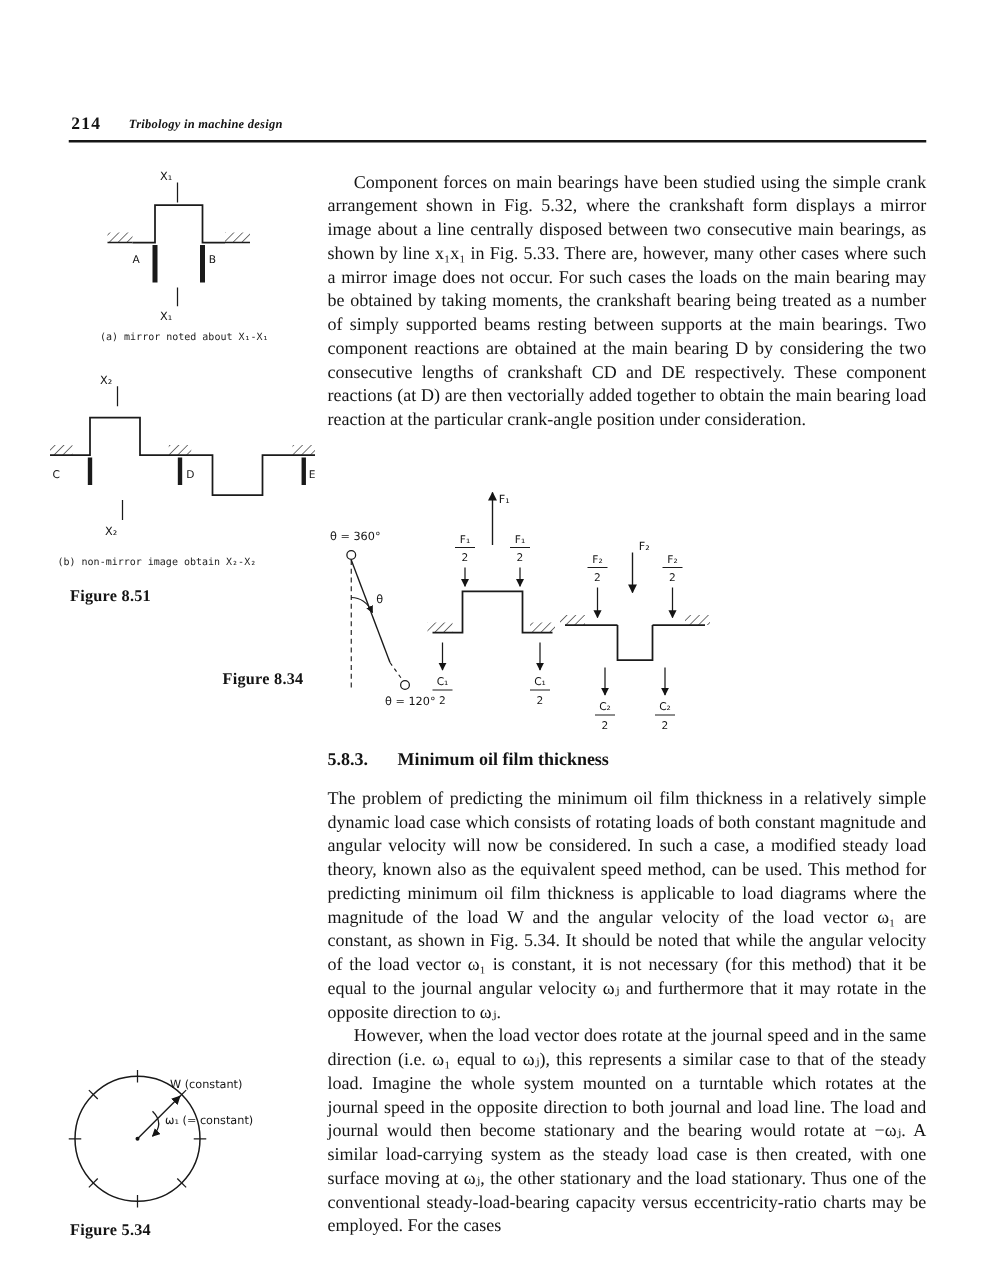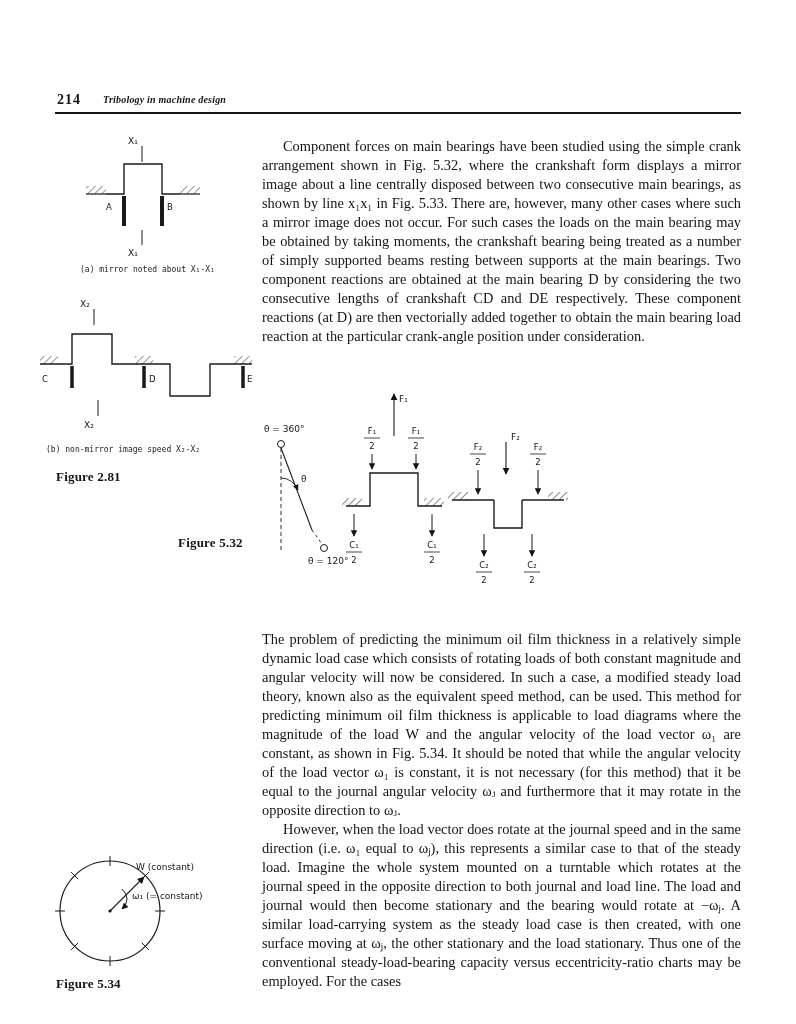--- a/index.html
+++ b/index.html
@@ -7,21 +7,21 @@
   .page { position:relative; width:796px; height:1024px; background:#ffffff; overflow:hidden;
           font-family:"Liberation Serif","DejaVu Serif",serif; color:#141414;margin-top:46px; }
   .abs { position:absolute; }
   .page-num { left:57px; top:46px; font-size:14px; font-weight:bold; letter-spacing:1px; }
   .book-title { left:103px; top:48px; font-size:10px; font-style:italic; font-weight:bold; letter-spacing:0.2px; }
   .rule { left:55px; top:66px; width:686px; height:2px; background:#161616; }
   .bodycol { left:262px; width:479px; font-size:14.4px; line-height:19px; text-align:justify; }
   .bodycol p { margin:0; }
   #para1 { top:91px; }
   #para23 { top:584px; }
-  .para-indent { text-indent:21px;font-family:Liberation Serif, serif; }
+  .para-indent { text-indent:21px; }
   .sec-head { left:262px; top:554px; font-size:14.4px; font-weight:bold; }
   .sec-head .num { display:inline-block; width:56px; }
   .figlabel { font-weight:bold; font-size:13px; letter-spacing:0.2px; }
   .figcap { font-family:"DejaVu Sans Mono","Liberation Mono",monospace; font-size:8px; color:#222; white-space:nowrap; }
   svg text { font-family:"DejaVu Sans","Liberation Sans",sans-serif; fill:#141414; }
 </style>
 </head>
 <body>
 
 <div class="page">
@@ -70,23 +70,23 @@
       <line x1="58" y1="104" x2="58" y2="120" stroke-width="1"></line>
     </g>
     <rect x="0" y="60" width="18" height="8" fill="url(#pb)"></rect>
     <rect x="95" y="60" width="18" height="8" fill="url(#pb)"></rect>
     <rect x="194" y="60" width="18" height="8" fill="url(#pb)"></rect>
     <text x="2" y="86" font-size="8.5">C</text>
     <text x="109" y="86" font-size="8.5">D</text>
     <text x="207" y="86" font-size="8.5">E</text>
     <text x="44" y="132" font-size="9">X₂</text>
   </svg>
-  <div class="abs figcap" style="left:46px; top:399px;">(b)  non-mirror image speed X₂-X₂</div>
+  <div class="abs figcap" style="left:46px; top:399px;">(b)  non-mirror image obtain X₂-X₂</div>
 
-  <div class="abs figlabel" style="left:56px; top:423px;">Figure 2.81</div>
+  <div class="abs figlabel" style="left:56px; top:423px;">Figure 8.51</div>
 
   <svg class="abs" style="left:256px; top:332px;" width="312" height="210" viewBox="0 0 312 210">
     <defs>
       <pattern id="p32" width="5" height="5" patternUnits="userSpaceOnUse" patternTransform="rotate(45)">
         <line x1="0" y1="0" x2="0" y2="5" stroke="#222" stroke-width="1"></line>
       </pattern>
       <marker id="m32" viewBox="0 0 10 10" refX="9" refY="5" markerWidth="6.5" markerHeight="6.5" orient="auto">
         <path d="M0,0 L10,5 L0,10 z" fill="#141414"></path>
       </marker>
     </defs>
@@ -146,26 +146,29 @@
     <text x="255" y="62" font-size="9">F₂</text>
     <text x="222" y="72" font-size="8.5" text-anchor="middle">F₂</text>
     <text x="222" y="87" font-size="8.5" text-anchor="middle">2</text>
     <text x="282" y="72" font-size="8.5" text-anchor="middle">F₂</text>
     <text x="282" y="87" font-size="8.5" text-anchor="middle">2</text>
     <text x="228" y="190" font-size="8.5" text-anchor="middle">C₂</text>
     <text x="228" y="205" font-size="8.5" text-anchor="middle">2</text>
     <text x="276" y="190" font-size="8.5" text-anchor="middle">C₂</text>
     <text x="276" y="205" font-size="8.5" text-anchor="middle">2</text>
   </svg>
-  <div class="abs figlabel" style="left:178px; top:489px;">Figure 5.32</div>
+  <div class="abs figlabel" style="left:178px; top:489px;">Figure 8.34</div>
 
   <div class="abs bodycol" id="para1">
     <p class="para-indent">Component forces on main bearings have been studied using the simple crank arrangement shown in Fig. 5.32, where the crankshaft form displays a mirror image about a line centrally disposed between two consecutive main bearings, as shown by line x₁x₁ in Fig. 5.33. There are, however, many other cases where such a mirror image does not occur. For such cases the loads on the main bearing may be obtained by taking moments, the crankshaft bearing being treated as a number of simply supported beams resting between supports at the main bearings. Two component reactions are obtained at the main bearing D by considering the two consecutive lengths of crankshaft CD and DE respectively. These component reactions (at D) are then vectorially added together to obtain the main bearing load reaction at the particular crank-angle position under consideration.</p>
   </div>
 
+  <div class="abs sec-head">
+    <span class="num">5.8.3.</span><span>Minimum oil film thickness</span>
+  </div>
 
   <div class="abs bodycol" id="para23">
     <p>The problem of predicting the minimum oil film thickness in a relatively simple dynamic load case which consists of rotating loads of both constant magnitude and angular velocity will now be considered. In such a case, a modified steady load theory, known also as the equivalent speed method, can be used. This method for predicting minimum oil film thickness is applicable to load diagrams where the magnitude of the load W and the angular velocity of the load vector ω₁ are constant, as shown in Fig. 5.34. It should be noted that while the angular velocity of the load vector ω₁ is constant, it is not necessary (for this method) that it be equal to the journal angular velocity ωⱼ and furthermore that it may rotate in the opposite direction to ωⱼ.</p>
     <p class="para-indent">However, when the load vector does rotate at the journal speed and in the same direction (i.e. ω₁ equal to ωⱼ), this represents a similar case to that of the steady load. Imagine the whole system mounted on a turntable which rotates at the journal speed in the opposite direction to both journal and load line. The load and journal would then become stationary and the bearing would rotate at −ωⱼ. A similar load-carrying system as the steady load case is then created, with one surface moving at ωⱼ, the other stationary and the load stationary. Thus one of the conventional steady-load-bearing capacity versus eccentricity-ratio charts may be employed. For the cases</p>
   </div>
 
   <svg class="abs" style="left:38px; top:791px;" width="212" height="142" viewBox="0 0 212 142">
     <defs>
       <marker id="m34" viewBox="0 0 10 10" refX="9" refY="5" markerWidth="6.5" markerHeight="6.5" orient="auto">
         <path d="M0,0 L10,5 L0,10 z" fill="#141414"></path>

